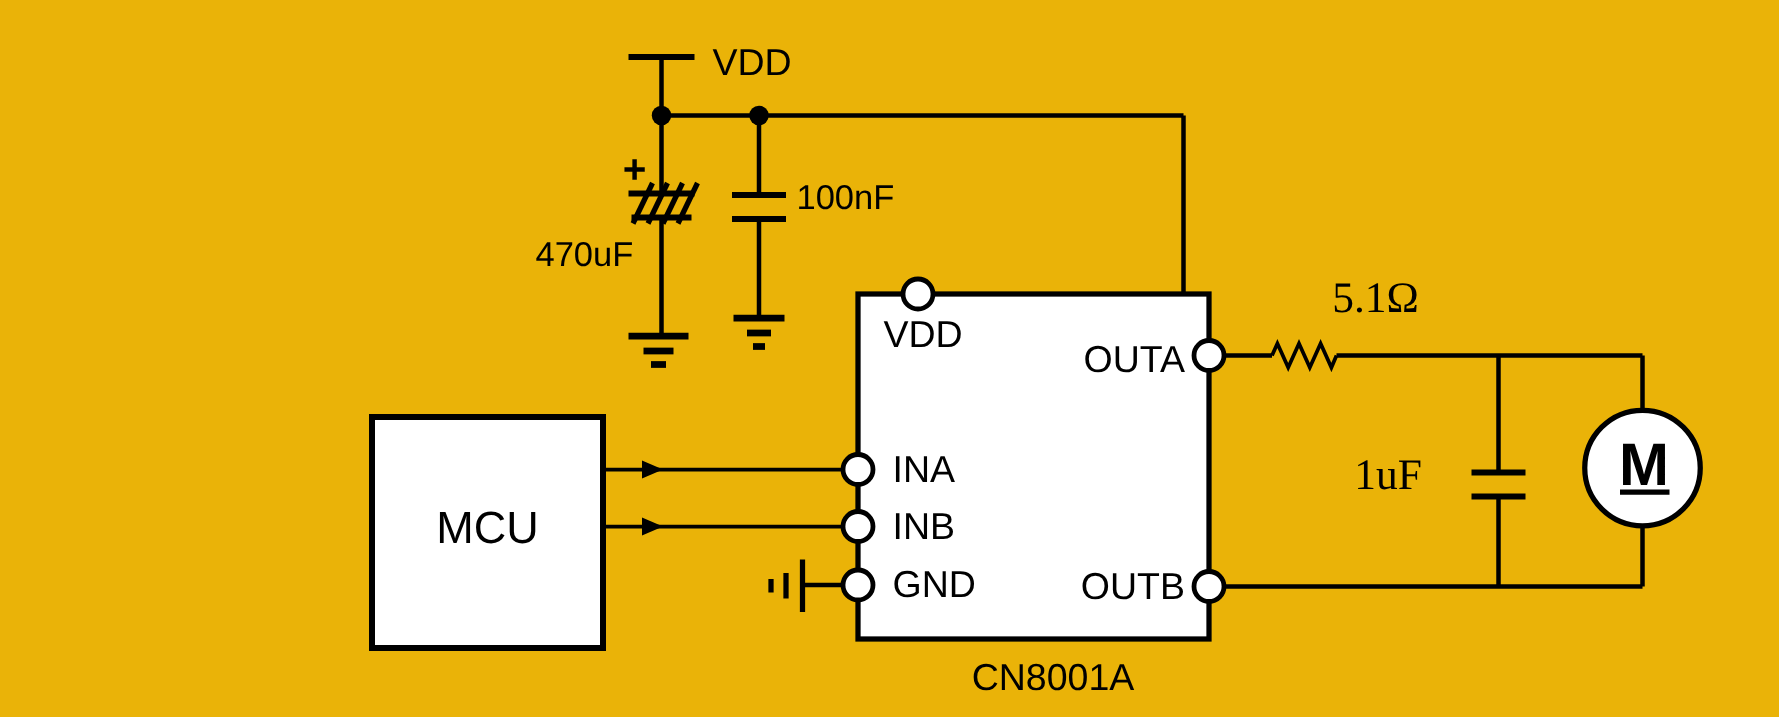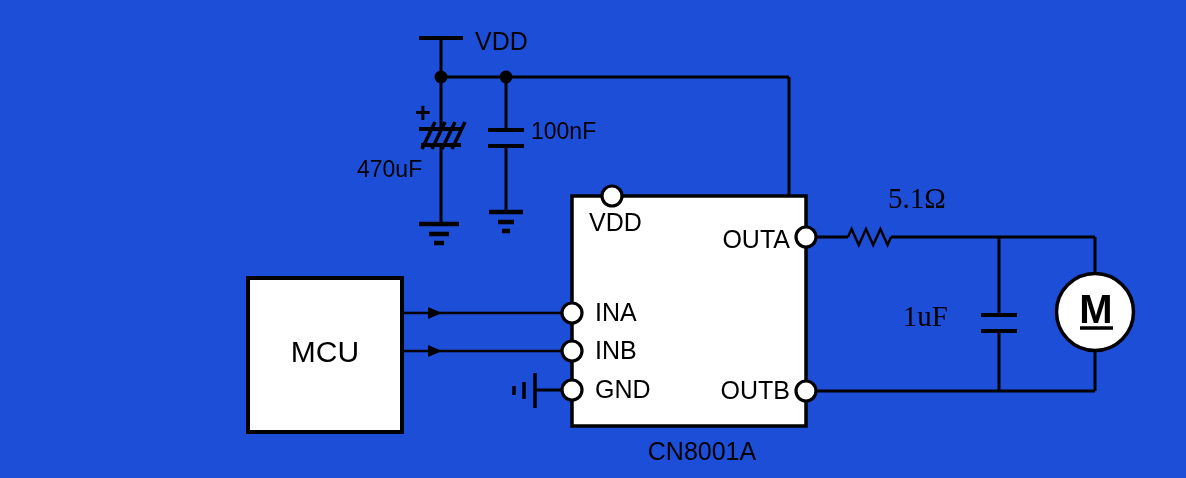--- a/index.html
+++ b/index.html
@@ -1,20 +1,20 @@
 <!DOCTYPE html>
 <html><head>
 <meta charset="utf-8">
 <style>
   html, body { margin: 0; padding: 0; background: #ffffff; }
   .stage {
     position: relative;
     width: 1186px;
     height: 478px;
-    background: #1d4ed8;
+    background: #eab308;
     overflow: hidden;
   }
   svg { display: block; }
   .wire   { stroke: #000000; stroke-width: 3; fill: none; }
   .thin   { stroke: #000000; stroke-width: 2.5; fill: none; }
   .plate  { stroke: #000000; stroke-width: 4; fill: none; }
   .gndbar { stroke: #000000; stroke-width: 4.5; fill: none; }
   .hatch  { stroke: #000000; stroke-width: 3.5; fill: none; }
   .boxln  { stroke: #000000; stroke-width: 4; fill: #ffffff; }
   .icln   { stroke: #000000; stroke-width: 3.5; fill: #ffffff; }

